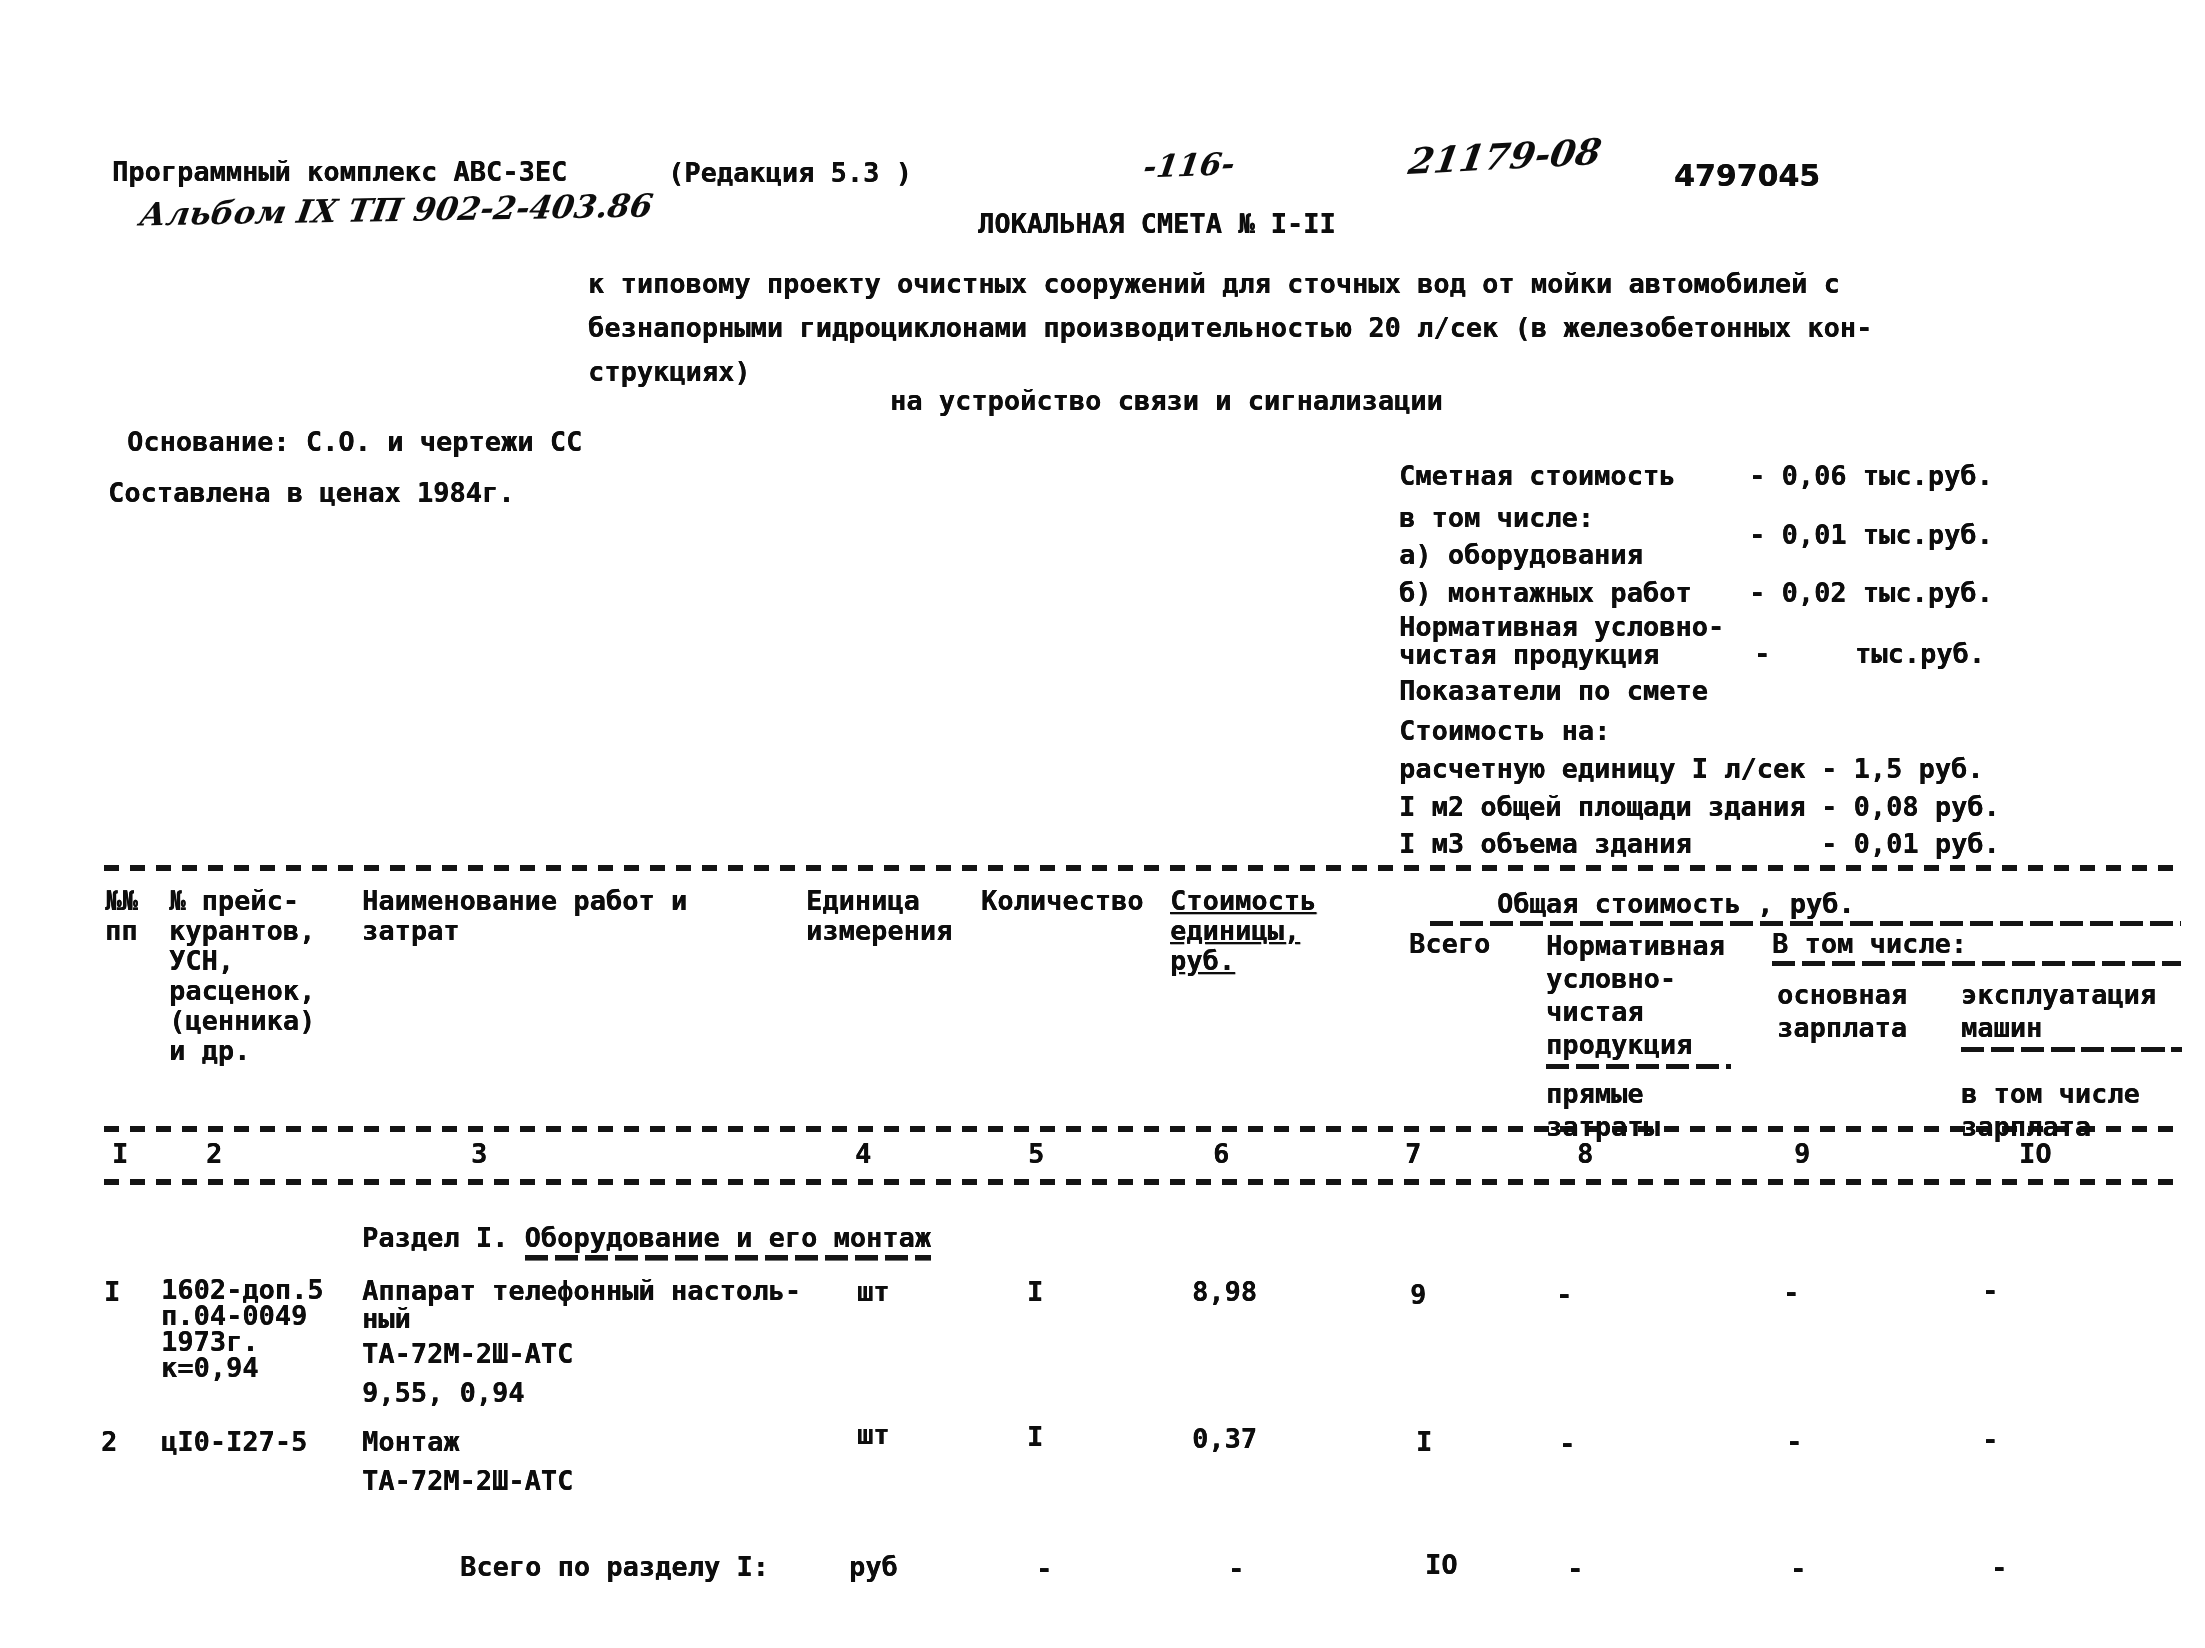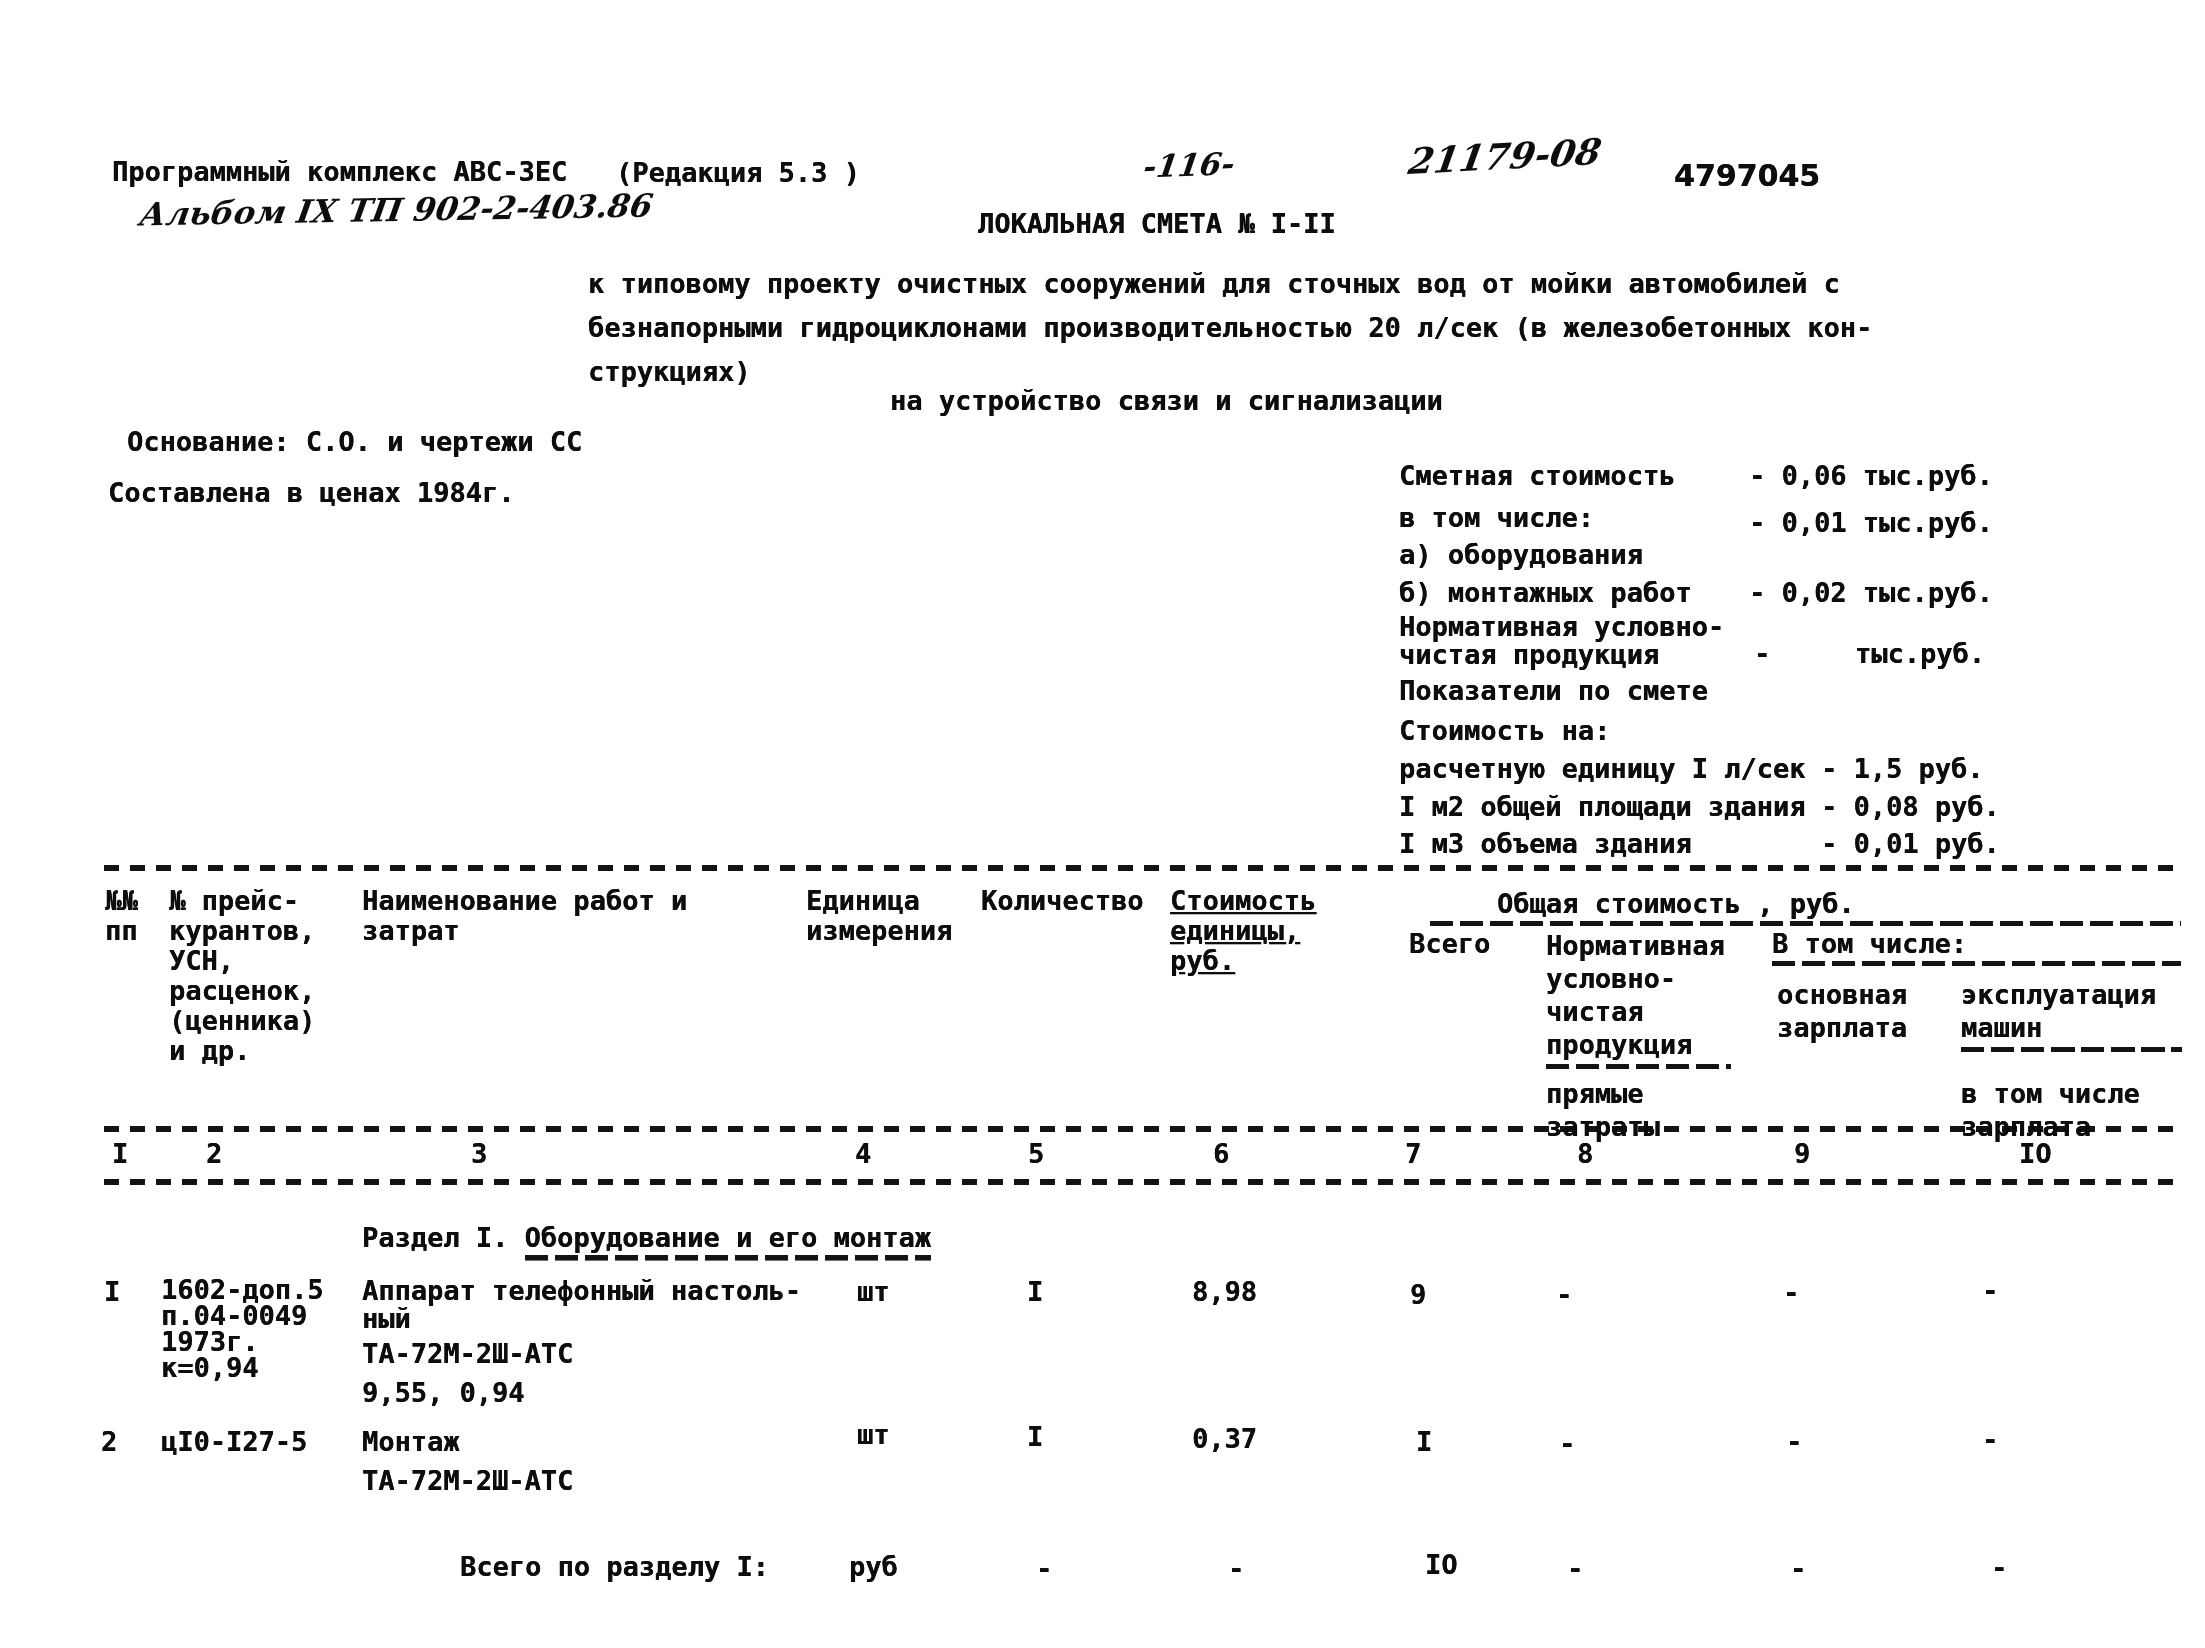--- a/index.html
+++ b/index.html
@@ -23,40 +23,40 @@
   .usec{background-image:repeating-linear-gradient(90deg,#141414 0 23.5px,rgba(0,0,0,0) 23.5px 30px);
         background-size:100% 5.6px;background-position:0 100%;background-repeat:no-repeat;
         padding-bottom:7.8px;}
 </style>
 </head>
 <body>
 
 <div class="page">
 
   <div class="t" style="left:112px;top:157px;">Программный комплекс АВС-3ЕС</div>
-  <div class="t" style="left:616px;top:158px;text-align:center;">(Редакция 5.3 )</div>
+  <div class="t" style="left:668px;top:158px;text-align:center;">(Редакция 5.3 )</div>
   <div class="t hw" style="left:1144px;top:150px;font-size:31px;transform:skewX(-10deg) rotate(-2deg);">-116-</div>
   <div class="t hw" style="left:1410px;top:141px;font-size:36px;transform:skewX(-12deg) rotate(-3deg);">21179-08</div>
   <div class="t stamp" style="left:1674px;top:161px;font-size:30px;">4797045</div>
   <div class="t hw" style="left:141px;top:195px;font-size:32px;transform:skewX(-10deg) rotate(-1deg);">Альбом IX ТП 902-2-403.86</div>
 
   <div class="t" style="left:978px;top:209px;">ЛОКАЛЬНАЯ СМЕТА № I-II</div>
   <div class="t ml lh78" style="left:588px;top:262px;">к типовому проекту очистных сооружений для сточных вод от мойки автомобилей с
 безнапорными гидроциклонами производительностью 20 л/сек (в железобетонных кон-
 струкциях)</div>
   <div class="t" style="left:890px;top:386px;">на устройство связи и сигнализации</div>
 
   <div class="t" style="left:127px;top:427px;">Основание: С.О. и чертежи СС</div>
   <div class="t" style="left:108px;top:478px;">Составлена в ценах 1984г.</div>
 
   <div class="t" style="left:1399px;top:461px;">Сметная стоимость</div>
   <div class="t" style="left:1749px;top:461px;">- 0,06 тыс.руб.</div>
   <div class="t" style="left:1399px;top:503px;">в том числе:</div>
   <div class="t" style="left:1399px;top:540px;">а) оборудования</div>
-  <div class="t" style="left:1749px;top:508px;">- 0,01 тыс.руб.</div>
+  <div class="t" style="left:1749px;top:520px;">- 0,01 тыс.руб.</div>
   <div class="t" style="left:1399px;top:578px;">б) монтажных работ</div>
   <div class="t" style="left:1749px;top:578px;">- 0,02 тыс.руб.</div>
   <div class="t ml" style="left:1399px;top:613px;line-height:28px;">Нормативная условно-
 чистая продукция</div>
   <div class="t" style="left:1754px;top:639px;">-</div>
   <div class="t" style="left:1855px;top:639px;">тыс.руб.</div>
   <div class="t" style="left:1399px;top:676px;">Показатели по смете</div>
   <div class="t" style="left:1399px;top:716px;">Стоимость на:</div>
   <div class="t" style="left:1399px;top:754px;">расчетную единицу I л/сек</div>
   <div class="t" style="left:1821px;top:754px;">- 1,5 руб.</div>

